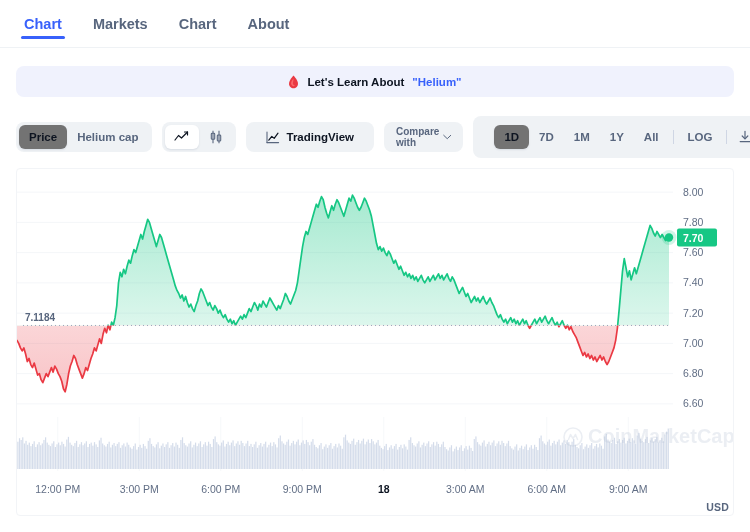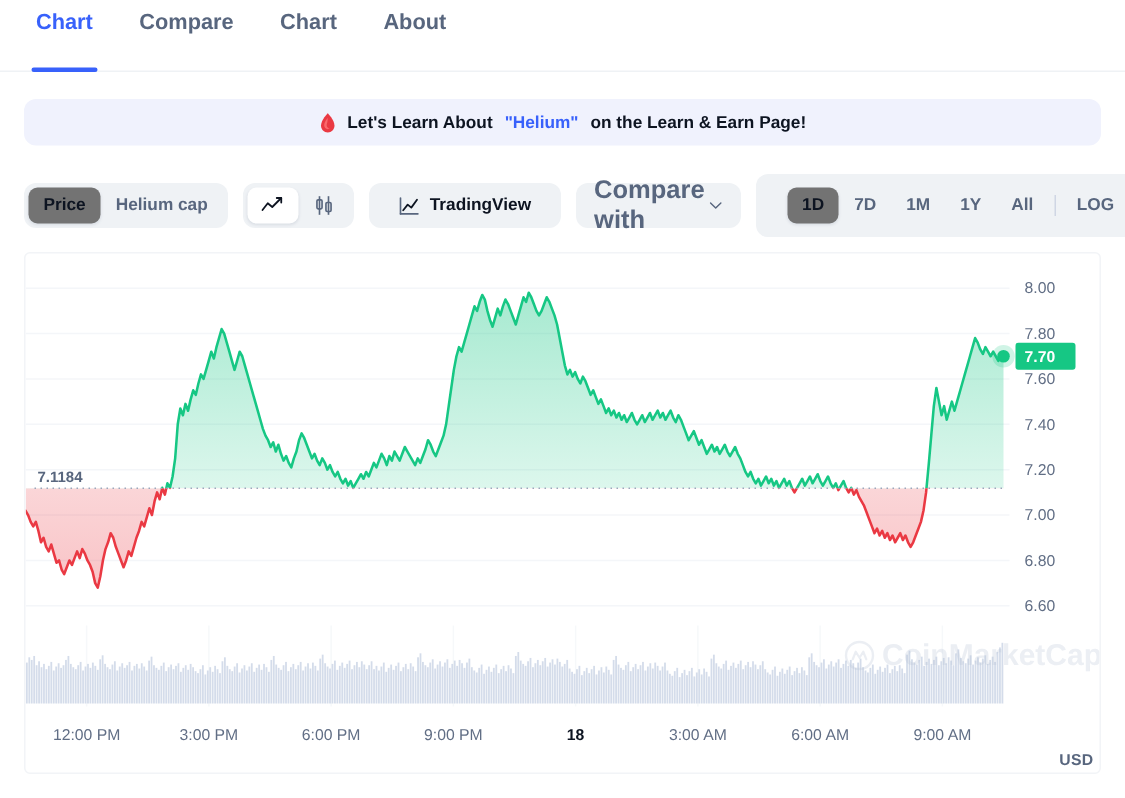--- a/index.html
+++ b/index.html
@@ -8,21 +8,21 @@
     background:#ffffff;
     font-family:"Liberation Sans", sans-serif;
     color:#0d1421;
     -webkit-font-smoothing:antialiased;
   }
   .page{position:relative;width:750px;height:532px;}
 
   
   .tabs{
     position:absolute;left:0;top:0;width:750px;height:48px;
-    display:flex;gap:0px;
+    display:flex;align-items:center;gap:0px;
     padding-left:24px;box-sizing:border-box;
     border-bottom:1px solid #eff2f5;
     background:#fff;
   }
   .tab{
     position:relative;
     font-size:14.5px;font-weight:700;color:#58667e;
     padding:0 0 13px 0;margin-right:31px;
     line-height:16px;
     cursor:pointer;white-space:nowrap;
@@ -70,21 +70,21 @@
   .seg-icon.active{background:#fff;box-shadow:0 1px 2px rgba(88,102,126,.14);}
 
   .tv{
     margin-left:10px;display:flex;align-items:center;gap:7px;
     background:#eff2f5;border-radius:8px;height:30px;padding:0 20px;
     font-size:11.5px;font-weight:600;color:#0d1421;cursor:pointer;box-sizing:border-box;
   }
   .compare{
     margin-left:10px;display:flex;align-items:center;justify-content:space-between;
     background:#eff2f5;border-radius:8px;height:30px;width:168px;padding:0 12px;
-    font-size:17px;font-weight:600;color:#58667e;cursor:pointer;box-sizing:border-box;
+    font-size:10px;font-weight:600;color:#58667e;cursor:pointer;box-sizing:border-box;
   }
   .ranges{
     margin-left:10px;display:flex;align-items:center;
     background:#eff2f5;border-radius:8px;height:30px;padding:21px;box-sizing:border-box;
   }
   .divider{width:1px;height:14px;background:#cfd6e4;margin:0 4px;}
   .dl{width:28px;height:24px;display:flex;align-items:center;justify-content:center;cursor:pointer;}
 
   
   .chart-card{
@@ -98,34 +98,33 @@
     font-size:10.5px;font-weight:700;color:#58667e;letter-spacing:.2px;
   }
 </style>
 </head>
 <body>
 
 <div class="page">
 
   <div class="tabs">
     <div class="tab active"><span>Chart</span></div>
-    <div class="tab"><span>Compare</span></div>
+    <div class="tab"><span>Markets</span></div>
     <div class="tab"><span>Chart</span></div>
     <div class="tab"><span>About</span></div>
   </div>
 
   <div class="banner">
     <div class="banner-inner">
       <svg class="drop-icon" viewBox="0 0 12 15">
         <path d="M6 0.4 C6 0.4 1.1 5.4 1.1 9.3 C1.1 12.1 3.3 14.4 6 14.4 C8.7 14.4 10.9 12.1 10.9 9.3 C10.9 5.4 6 0.4 6 0.4 Z" fill="#ea3943"></path>
         <path d="M6 3.6 C6 3.6 3.4 6.6 3.4 9.2 C3.4 10.8 4.6 12 6 12 C6.6 12 7.1 11.8 7.5 11.4 C5.6 11.2 4.8 9.4 5.5 7.6 C5.8 6.8 6 5.0 6 3.6 Z" fill="#ff7a7a" opacity="0.75"></path>
       </svg>
       <span>Let's Learn About </span>
         <span class="banner-link">"Helium"</span>
-        <span> on the Learn &amp; Earn Page!</span>
     </div>
   </div>
 
   <div class="toolbar">
 
     <div class="seg">
       <div class="seg-item active">Price</div>
       <div class="seg-item">Helium cap</div>
     </div>
 

